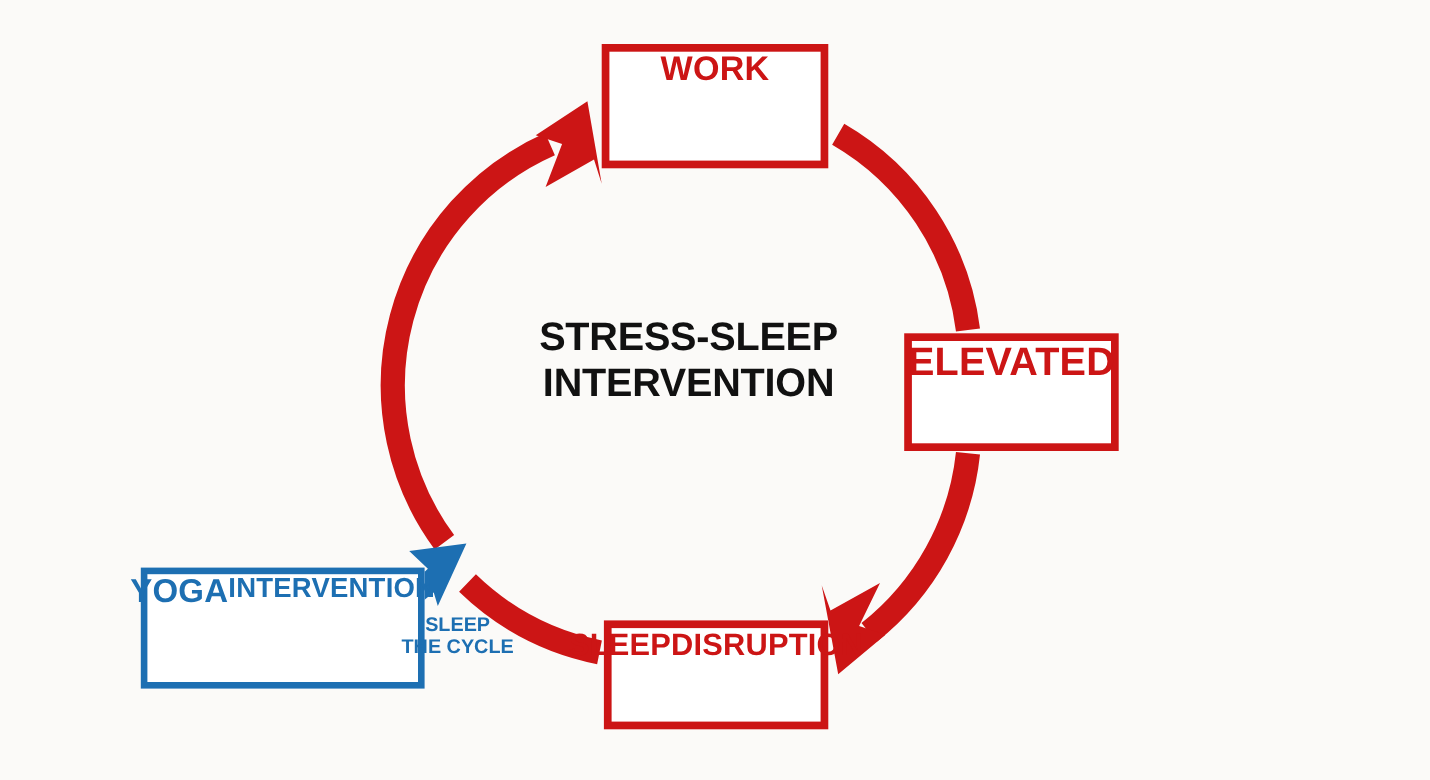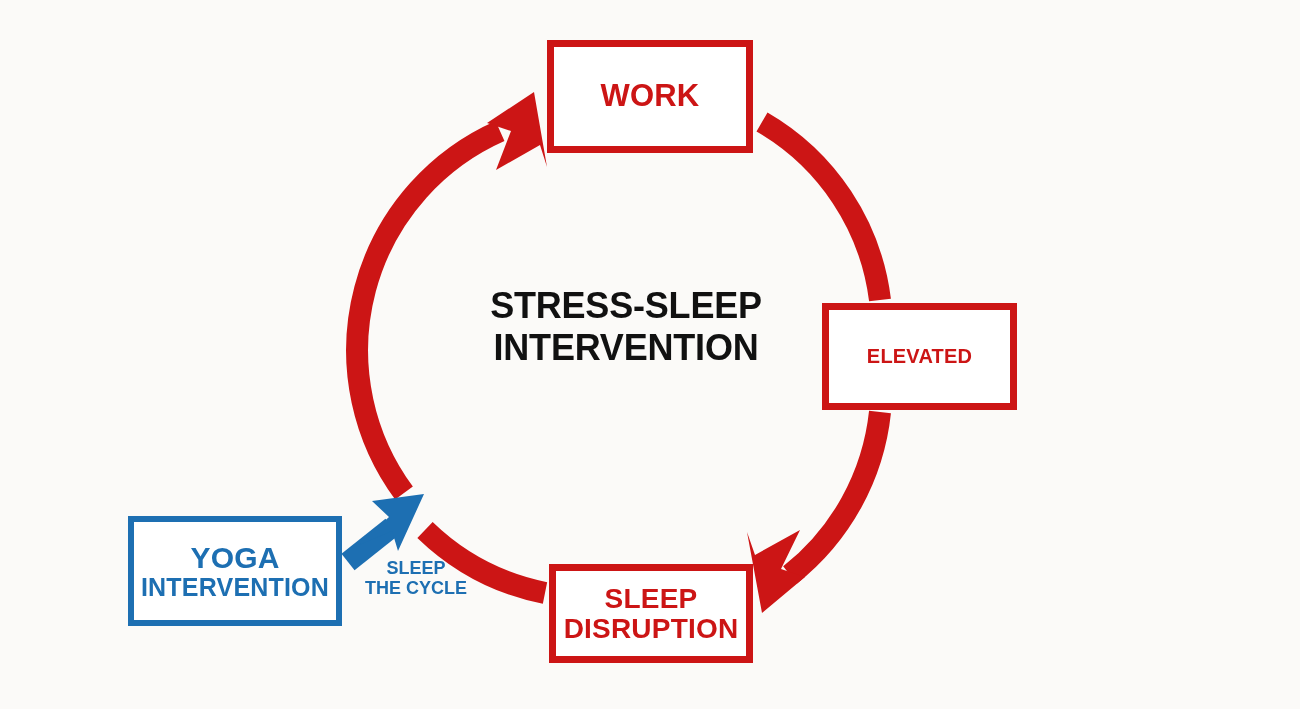--- a/index.html
+++ b/index.html
@@ -19,22 +19,21 @@
     position: absolute;
     left: 0;
     top: 0;
     width: 1300px;
     height: 709px;
   }
   .node {
     position: absolute;
     box-sizing: border-box;
     display: flex;
-    flex-direction: column;
-    align-items: center;
+    flex-direction: row;
     justify-content: center;
     background: #ffffff;
     text-align: center;
     line-height: 1.06;
   }
   .node-red {
     border: 7px solid #cc1515;
     color: #cc1515;
   }
   .node-blue {
@@ -53,32 +52,32 @@
     width: 206px;
     height: 113px;
   }
   #node-work-stress .line { font-size: 31px; }
   #node-elevated-cortisol {
     left: 822px;
     top: 303px;
     width: 195px;
     height: 107px;
   }
-  #node-elevated-cortisol .line { font-size: 20px; }
+  #node-elevated-cortisol .line { font-size: 36px; }
   #node-sleep-disruption {
     left: 549px;
     top: 564px;
     width: 204px;
     height: 99px;
   }
   #node-sleep-disruption .line { font-size: 28px; }
   #node-yoga-intervention {
     left: 128px;
     top: 516px;
-    width: 214px;
+    width: 258px;
     height: 110px;
   }
   #node-yoga-intervention .line-1 { font-size: 30px; font-weight: bold; }
   #node-yoga-intervention .line-2 { font-size: 25px; font-weight: bold; }
   #center-title {
     position: absolute;
     left: 426px;
     top: 285px;
     width: 400px;
     text-align: center;

